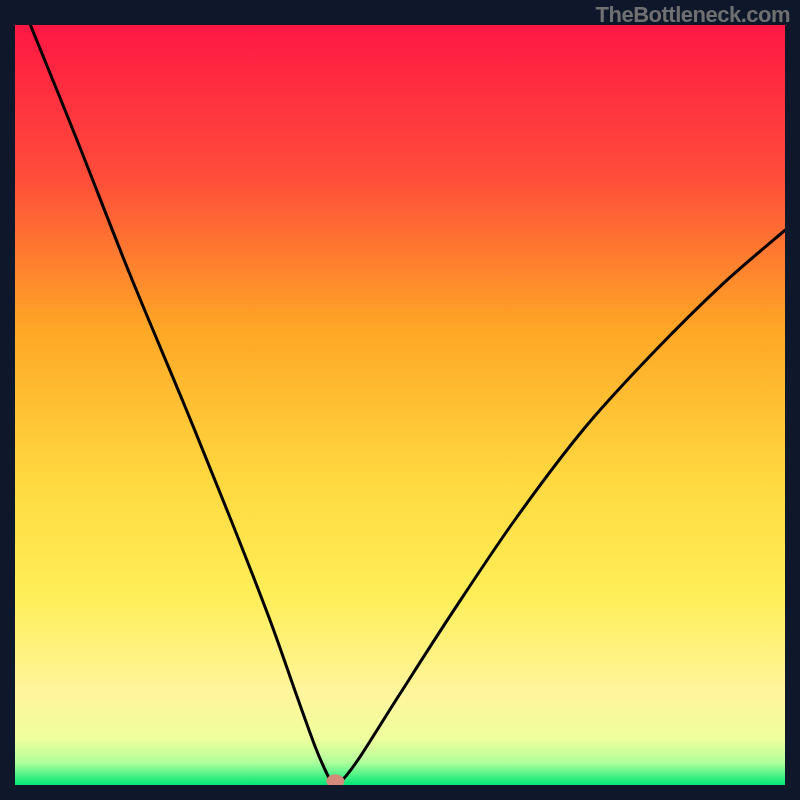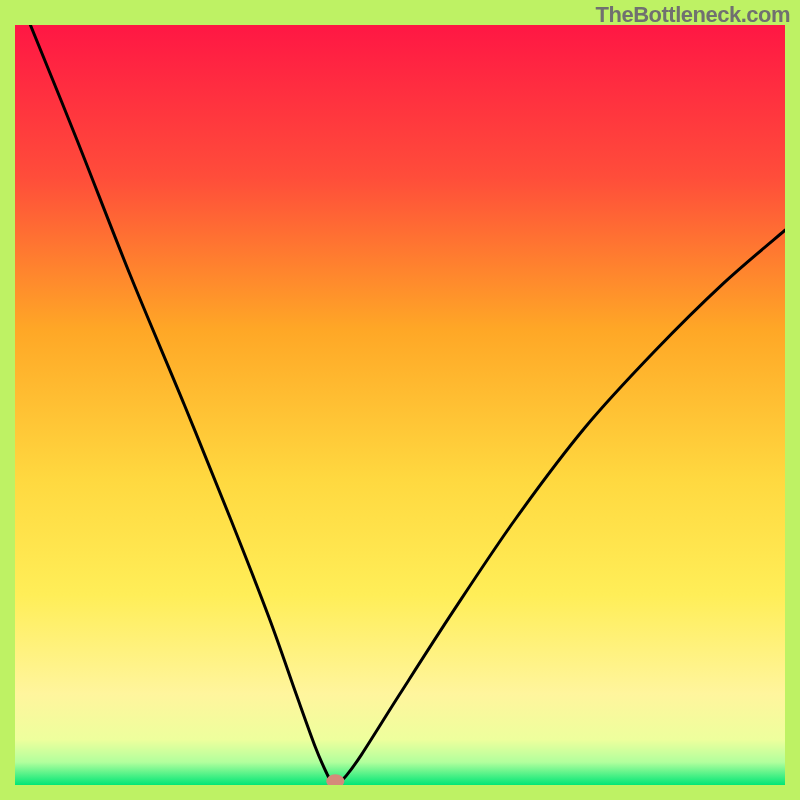--- a/index.html
+++ b/index.html
@@ -7,21 +7,21 @@
     padding: 0;
     width: 800px;
     height: 800px;
     overflow: hidden;
     font-family: Arial, sans-serif;
   }
   .chart-container {
     position: relative;
     width: 800px;
     height: 800px;
-    background: #bef264;
+    background: #0f172a;
   }
   .watermark {
     position: absolute;
     top: 2px;
     right: 10px;
     color: #707070;
     font-size: 22px;
     font-weight: bold;
     z-index: 10;
     letter-spacing: -0.5px;

